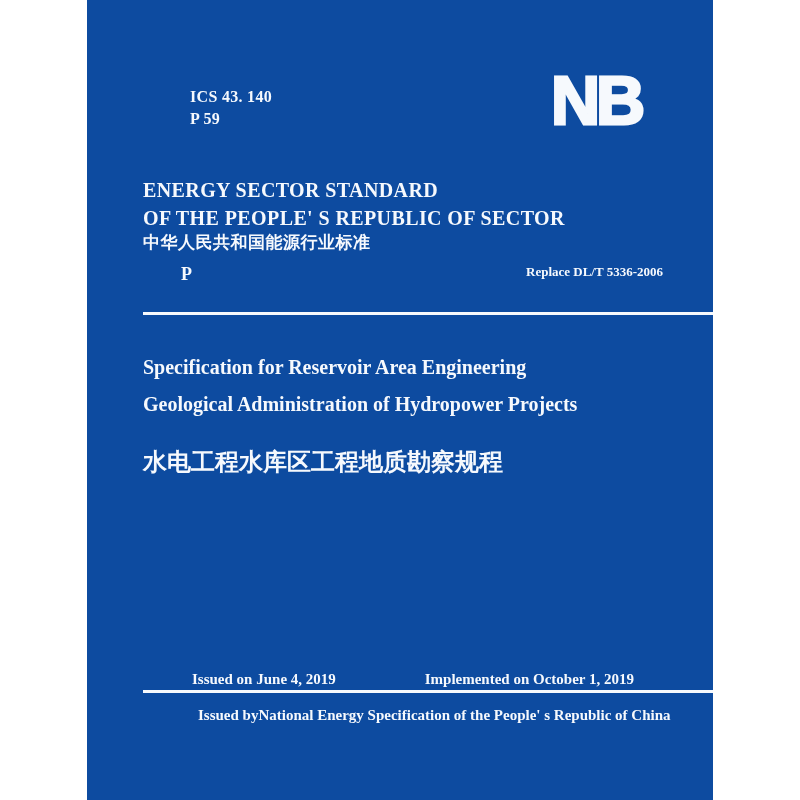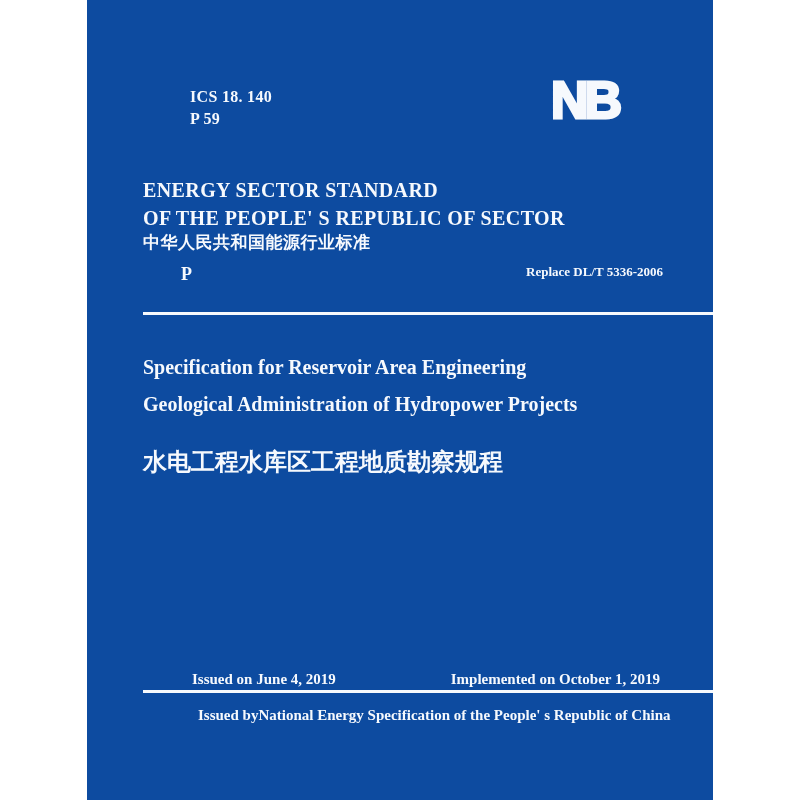--- a/index.html
+++ b/index.html
@@ -32,21 +32,21 @@
     font-size: 16px;
     font-weight: bold;
     line-height: 22px;
     letter-spacing: 0.3px;
   }
   .nb-logo {
     left: 464px;
     top: 62px;
     font-family: "Liberation Sans", "DejaVu Sans", sans-serif;
     font-weight: bold;
-    font-size: 52px;
+    font-size: 68px;
     line-height: 76px;
     letter-spacing: -4px;
     -webkit-text-stroke: 3px #f6f9fd;
   }
   .center-block {
     left: 56px;
     width: 570px;
   }
   .std-en {
     top: 176px;
@@ -99,21 +99,21 @@
   .title-cn   { top: 426px; font-size: 24px; font-weight: bold; letter-spacing: 0px; margin-top: 20px; }
 
   .dates-row {
     left: 56px;
     top: 671px;
     width: 570px;
     display: flex;
     justify-content: space-between;
     box-sizing: border-box;
     padding-left: 49px;
-    padding-right: 53px;
+    padding-right: 79px;
     font-size: 15px;
     font-weight: bold;
   }
   .issued-by-row {
     left: 56px;
     top: 707px;
     width: 570px;
     box-sizing: border-box;
     padding-left: 55px;
     font-size: 15px;
@@ -123,21 +123,21 @@
   .issued-by-label { white-space: nowrap; }
   .issued-by-value { white-space: nowrap; }
 </style>
 </head>
 <body>
 
 <div class="page">
   <div class="cover">
 
     <div class="abs ics-block">
-      <div>ICS 18. 140</div>
+      <div>ICS 43. 140</div>
       <div>P 59</div>
     </div>
 
     <div class="abs nb-logo">NB</div>
 
     <div class="abs center-block std-en">
       <div>ENERGY SECTOR STANDARD</div>
       <div>OF THE PEOPLE' S REPUBLIC OF SECTOR</div>
     </div>
 

